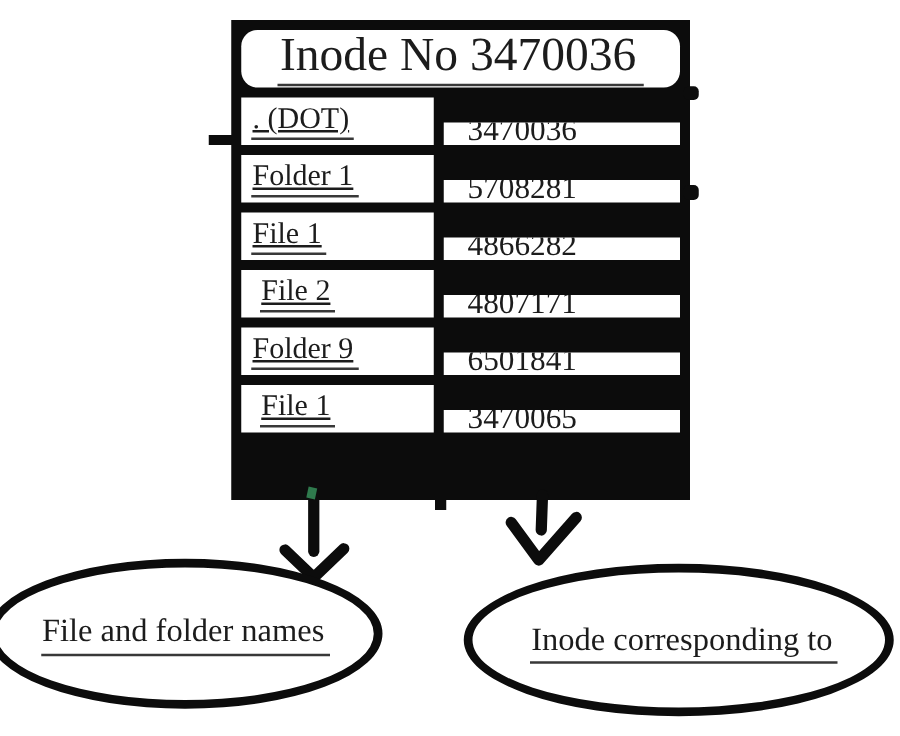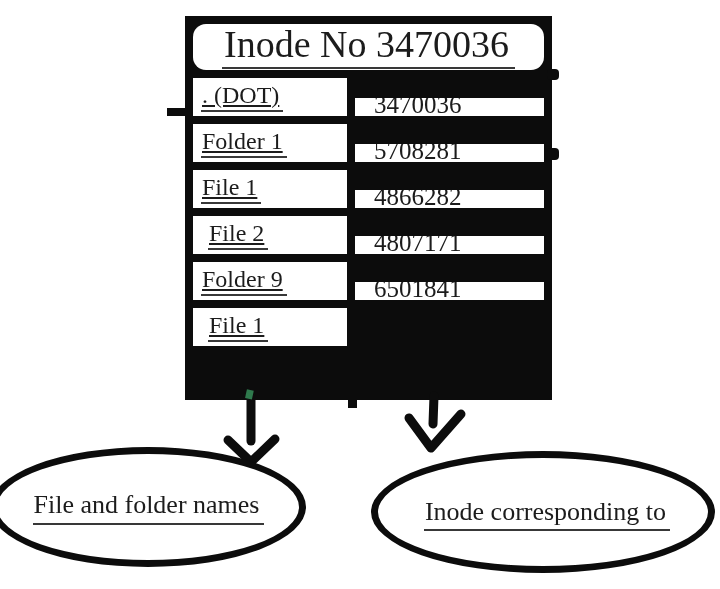--- a/index.html
+++ b/index.html
@@ -140,20 +140,23 @@
     <div class="cell name">
       <span class="u">Folder 9</span>
     </div>
     <div class="cell inode">
       <span class="u">6501841</span>
     </div>
 
     <div class="cell name">
       <span class="u">File 1</span>
     </div>
+    <div class="cell inode">
+      <span class="u">3470065</span>
+    </div>
   </div>
 
   <svg class="ink-layer" width="720" height="589" viewBox="0 0 720 589">
 
     <path d="M251 396 L251 441" stroke="#0c0c0c" stroke-width="9" fill="none" stroke-linecap="round"></path>
     <path d="M228 440 L251 462 L275 439" stroke="#0c0c0c" stroke-width="9" fill="none" stroke-linecap="round" stroke-linejoin="round"></path>
 
     <path d="M434 396 L433 424" stroke="#0c0c0c" stroke-width="9" fill="none" stroke-linecap="round"></path>
     <path d="M409 418 L431 448 L461 414" stroke="#0c0c0c" stroke-width="9" fill="none" stroke-linecap="round" stroke-linejoin="round"></path>
 

